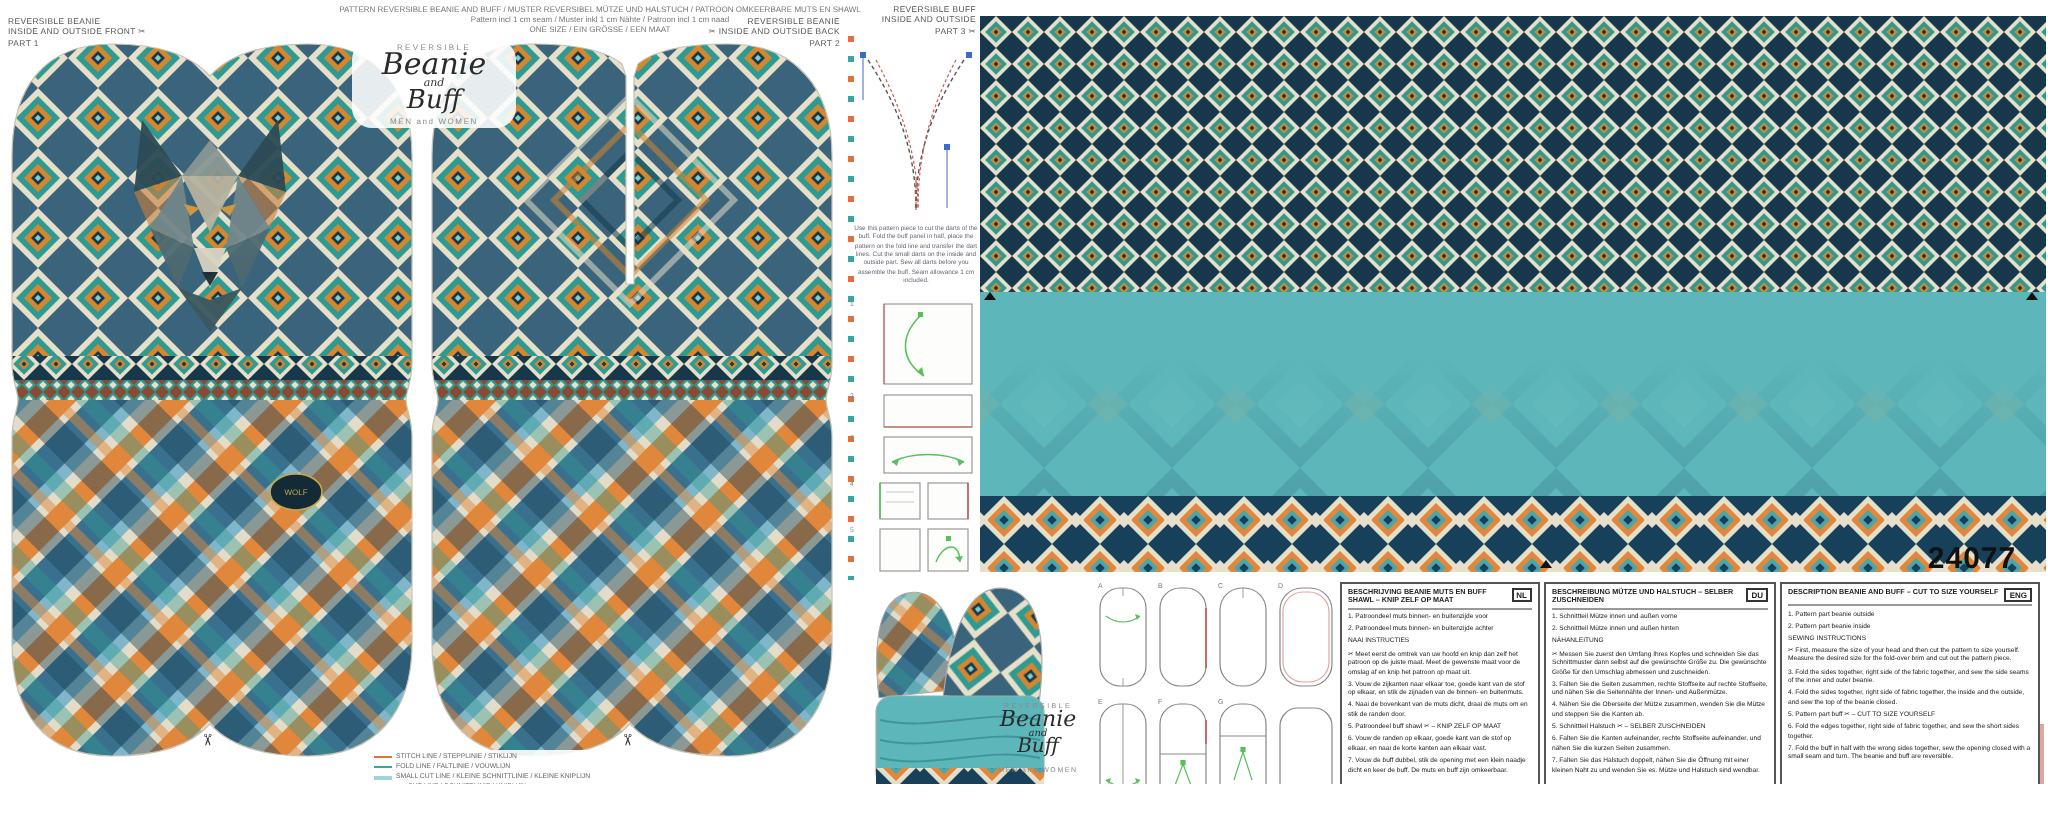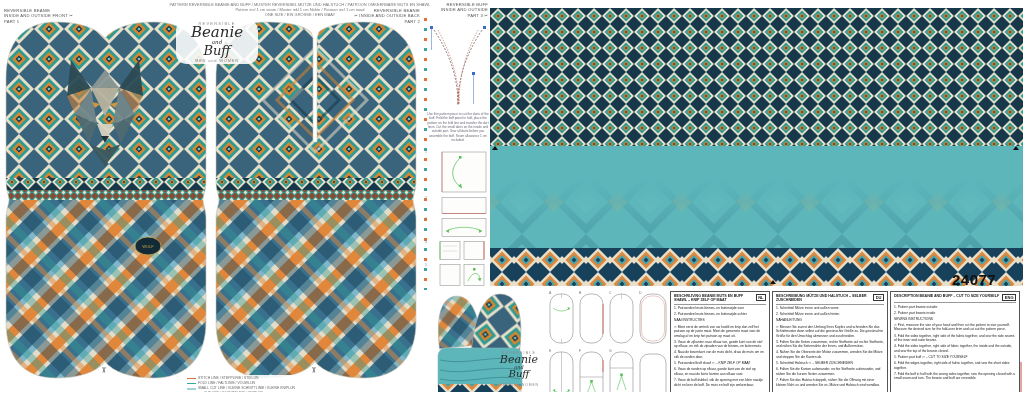--- a/index.html
+++ b/index.html
@@ -18,21 +18,21 @@
   .legend{font-size:3.4px;color:#666;line-height:1.5;background:rgba(255,255,255,.9);padding:1px;}
   .lg-row{display:flex;align-items:center;gap:2px;white-space:nowrap;}
   .lg-sw{display:inline-block;width:9px;height:1.6px;flex:none;}
   .lg-row:nth-child(1) .lg-sw{background:#e2703a;}
   .lg-row:nth-child(2) .lg-sw{background:#3aa6a0;}
   .lg-row:nth-child(3) .lg-sw{background:#9fd4d8;}
   .lg-row:nth-child(4) .lg-sw{background:none;border-top:1px dashed #555;height:0;}
   .panelsize{font-size:4.6px;font-weight:bold;color:#444;letter-spacing:.3px;}
   .dartnote{font-size:3.2px;line-height:1.35;color:#667;text-align:center;}
   .mstep-n{position:absolute;left:-5px;top:0;font-size:3.4px;color:#888;}
-  .numbig{font-weight:bold;font-size:15px;letter-spacing:.5px;color:#111;text-align:left;
+  .numbig{font-weight:bold;font-size:15px;letter-spacing:.5px;color:#111;text-align:center;
           font-family:"Liberation Sans",sans-serif;}
   .ipanel{background:#fff;}
   .icol{position:absolute;border:0.5px solid #555;background:#fff;overflow:hidden;padding:2px 3px;box-sizing:border-box;}
   .icol-h{display:flex;align-items:flex-start;gap:2px;border-bottom:0.4px solid #999;padding-bottom:1px;margin-bottom:1.5px;}
   .icol-ht{flex:1;font-size:3.6px;font-weight:bold;color:#222;line-height:1.2;}
   .lang-badge{flex:none;font-size:4px;font-weight:bold;border:0.5px solid #333;padding:0 1.5px;color:#222;}
   .iline{font-size:3.3px;line-height:1.38;color:#222;margin-bottom:1.6px;}
   .outl-letter{font-size:3.5px;color:#777;}
   .baseline{background:#7c2128;}
   .tri{width:0;height:0;border-left:3px solid transparent;border-right:3px solid transparent;border-bottom:4px solid #111;}

